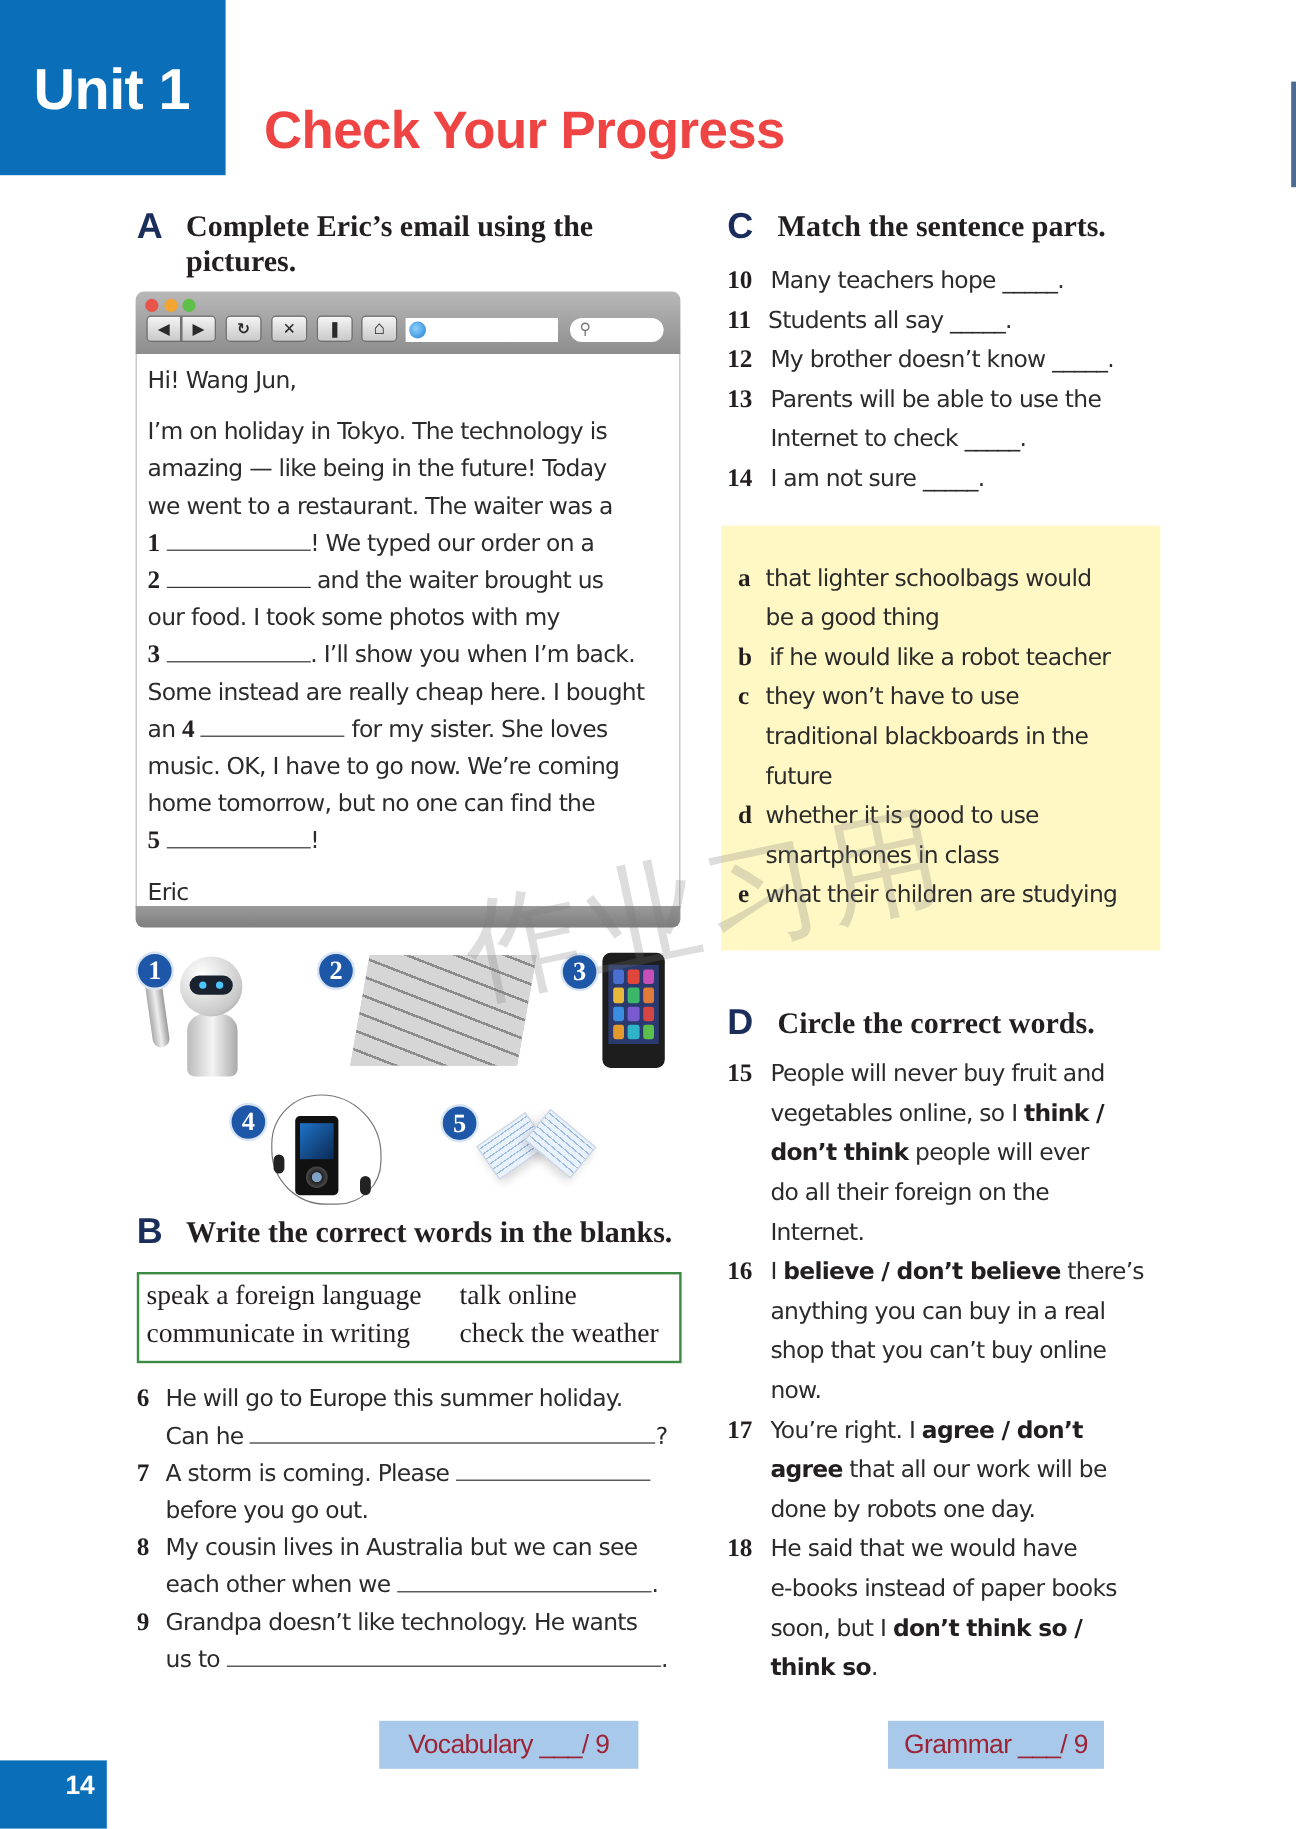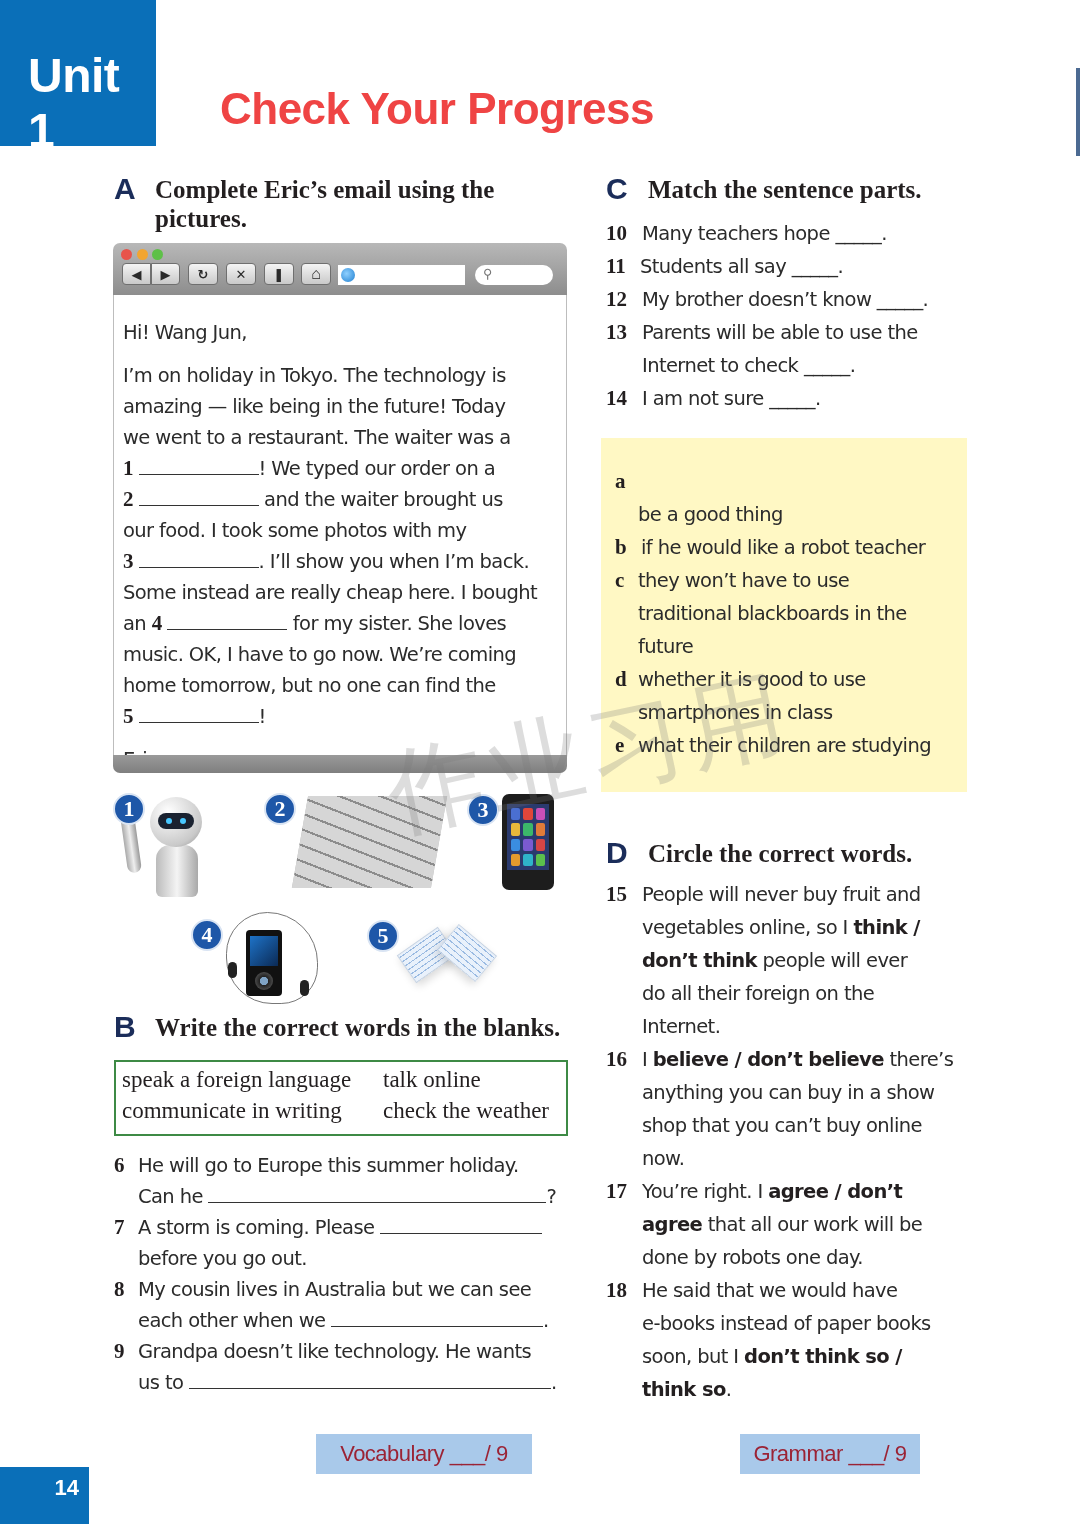--- a/index.html
+++ b/index.html
@@ -1,39 +1,39 @@
 <!DOCTYPE html>
 <html><head>
 <meta charset="utf-8">
 <style>
   * { box-sizing: border-box; margin: 0; padding: 0; }
   html, body { width: 1080px; height: 1524px; background: #ffffff; overflow: hidden; }
   body { position: relative; font-family: "Liberation Sans", "DejaVu Sans", sans-serif; color: #231f20; }
 
-  .unit-box { position: absolute; left: 0; top: 0; width: 156px; height: 146px; background: #0a6fb8; }
+  .unit-box { position: absolute; left: 0; top: 0; width: 188px; height: 146px; background: #0a6fb8; }
   .unit-label { position: absolute; left: 28px; top: 48px; font-size: 48px; font-weight: bold; color: #fff; letter-spacing: -0.5px; }
   .page-title { position: absolute; left: 220px; top: 84px; font-size: 44px; font-weight: bold; color: #ef4444; letter-spacing: -0.5px; }
   .right-edge { position: absolute; right: 0; top: 68px; width: 4px; height: 88px; background: #4c6a92; }
 
   .sec-letter { position: absolute; font-family: "Liberation Sans", sans-serif; font-weight: bold; font-size: 30px; color: #1b2d5a; }
   .sec-title { position: absolute; font-family: "Liberation Serif", "DejaVu Serif", serif; font-weight: bold; font-size: 25px; color: #231f20; line-height: 29px; }
 
   
   .browser { position: absolute; left: 113px; top: 243px; width: 454px; height: 530px; }
   .browser-bar { position: absolute; left: 0; top: 0; width: 454px; height: 52px; background: linear-gradient(#b8b8b8, #8d8d8d); border-radius: 7px 7px 0 0; }
   .traffic { position: absolute; top: 6px; width: 11px; height: 11px; border-radius: 50%; }
   .tbtn { position: absolute; top: 20px; height: 22px; background: linear-gradient(#f4f4f4, #c9c9c9); border: 1px solid #6f6f6f; border-radius: 4px; font-size: 13px; color: #2a2a2a; display: flex; align-items: center; justify-content: center; }
   .url-field { position: absolute; left: 225px; top: 22px; width: 127px; height: 20px; background: #fff; }
   .globe { position: absolute; left: 3px; top: 3px; width: 14px; height: 14px; border-radius: 50%; background: radial-gradient(circle at 40% 40%, #8fd0ff, #1f7fd0); }
   .search-field { position: absolute; left: 362px; top: 22px; width: 78px; height: 20px; background: #fff; border-radius: 10px; }
   .search-glyph { position: absolute; left: 8px; top: 1px; font-size: 13px; color: #777; }
   .browser-body { position: absolute; left: 0; top: 52px; width: 454px; height: 462px; background: #fff; border-left: 1px solid #bdbdbd; border-right: 1px solid #bdbdbd; }
   .browser-foot { position: absolute; left: 0; top: 512px; width: 454px; height: 18px; background: linear-gradient(#9a9a9a, #7f7f7f); border-radius: 0 0 7px 7px; }
 
-  .email { position: absolute; left: 9px; top: 6px; width: 436px; font-family: "DejaVu Sans", sans-serif; font-size: 19.5px; color: #2b2b2b; letter-spacing: -0.6px; margin-top: 16px; }
+  .email { position: absolute; left: 9px; top: 6px; width: 436px; font-family: "DejaVu Sans", sans-serif; font-size: 19.5px; color: #2b2b2b; letter-spacing: -0.6px; }
   .email .ln { height: 31px; line-height: 31px; white-space: nowrap; }
   .email .gap { height: 12px; }
   .bnum { font-family: "Liberation Serif", serif; font-weight: bold; font-size: 21px; color: #231f20; }
   .blank { display: inline-block; border-bottom: 1.5px solid #333; height: 18px; vertical-align: baseline; }
 
   
   .pic-badge { position: absolute; width: 32px; height: 32px; border-radius: 50%; background: #1e57a8; color: #fff; font-family: "Liberation Serif", serif; font-weight: bold; font-size: 22px; display: flex; align-items: center; justify-content: center; border: 2px solid #d9e4f3; }
   .pic { position: absolute; }
   .robot-head { position: absolute; left: 34px; top: 4px; width: 52px; height: 50px; border-radius: 50%; background: radial-gradient(circle at 35% 30%, #ffffff, #c9c9c9 70%, #8a8a8a); }
   .robot-visor { position: absolute; left: 42px; top: 20px; width: 36px; height: 16px; border-radius: 8px; background: #1a2230; }
@@ -209,20 +209,21 @@
 <div class="qn" style="left:606px;top:284px;">12</div>
 <div class="q" style="left:642px;top:284px;">My brother doesn’t know _____.</div>
 <div class="qn" style="left:606px;top:317px;">13</div>
 <div class="q" style="left:642px;top:317px;">Parents will be able to use the</div>
 <div class="q" style="left:642px;top:350px;">Internet to check _____.</div>
 <div class="qn" style="left:606px;top:383px;">14</div>
 <div class="q" style="left:642px;top:383px;">I am not sure _____.</div>
 
 <div class="yellow">
   <div class="letter" style="left:14px;top:27px;">a</div>
+  <div class="opt" style="left:37px;top:27px;">that lighter schoolbags would</div>
   <div class="opt" style="left:37px;top:60px;">be a good thing</div>
   <div class="letter" style="left:14px;top:93px;">b</div>
   <div class="opt" style="left:40px;top:93px;">if he would like a robot teacher</div>
   <div class="letter" style="left:14px;top:126px;">c</div>
   <div class="opt" style="left:37px;top:126px;">they won’t have to use</div>
   <div class="opt" style="left:37px;top:159px;">traditional blackboards in the</div>
   <div class="opt" style="left:37px;top:192px;">future</div>
   <div class="letter" style="left:14px;top:225px;">d</div>
   <div class="opt" style="left:37px;top:225px;">whether it is good to use</div>
   <div class="opt" style="left:37px;top:258px;">smartphones in class</div>
@@ -235,21 +236,21 @@
 
 <div class="qn" style="left:606px;top:879px;">15</div>
 <div class="q" style="left:642px;top:879px;">People will never buy fruit and</div>
 <div class="q" style="left:642px;top:912px;"><span>vegetables online, so I </span><span class="b">think /</span></div>
 <div class="q" style="left:642px;top:945px;"><span class="b">don’t think</span><span> people will ever</span></div>
 <div class="q" style="left:642px;top:978px;">do all their foreign on the</div>
 <div class="q" style="left:642px;top:1011px;">Internet.</div>
 
 <div class="qn" style="left:606px;top:1044px;">16</div>
 <div class="q" style="left:642px;top:1044px;"><span>I </span><span class="b">believe / don’t believe</span><span> there’s</span></div>
-<div class="q" style="left:642px;top:1077px;">anything you can buy in a show</div>
+<div class="q" style="left:642px;top:1077px;">anything you can buy in a real</div>
 <div class="q" style="left:642px;top:1110px;text-align:center;">shop that you can’t buy online</div>
 <div class="q" style="left:642px;top:1143px;">now.</div>
 
 <div class="qn" style="left:606px;top:1176px;">17</div>
 <div class="q" style="left:642px;top:1176px;"><span>You’re right. I </span><span class="b">agree / don’t</span></div>
 <div class="q" style="left:642px;top:1209px;"><span class="b">agree</span><span> that all our work will be</span></div>
 <div class="q" style="left:642px;top:1242px;">done by robots one day.</div>
 
 <div class="qn" style="left:606px;top:1275px;">18</div>
 <div class="q" style="left:642px;top:1275px;">He said that we would have</div>

